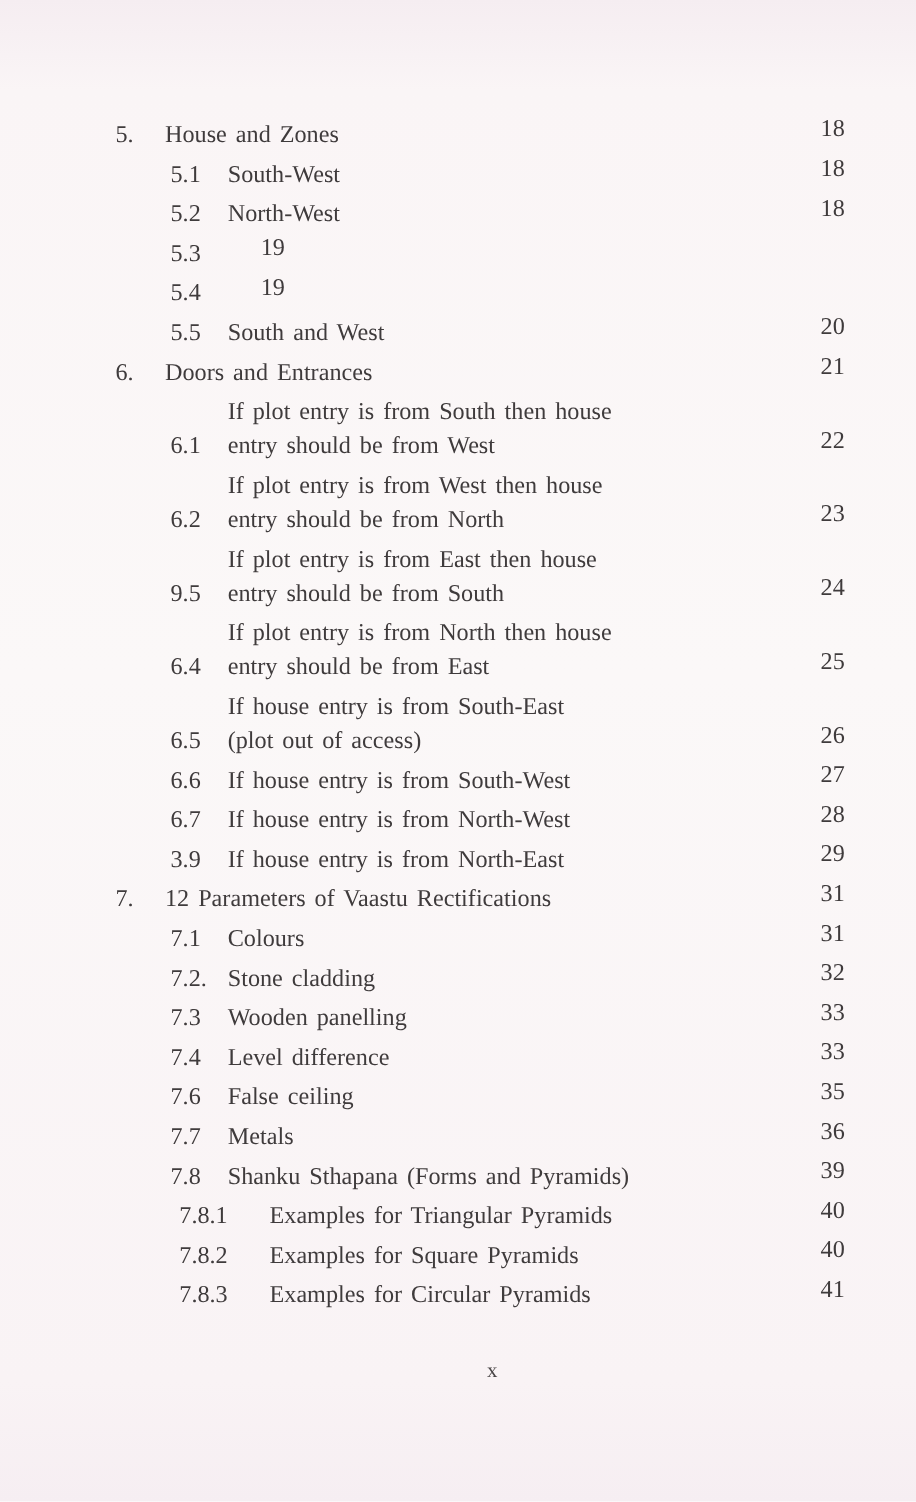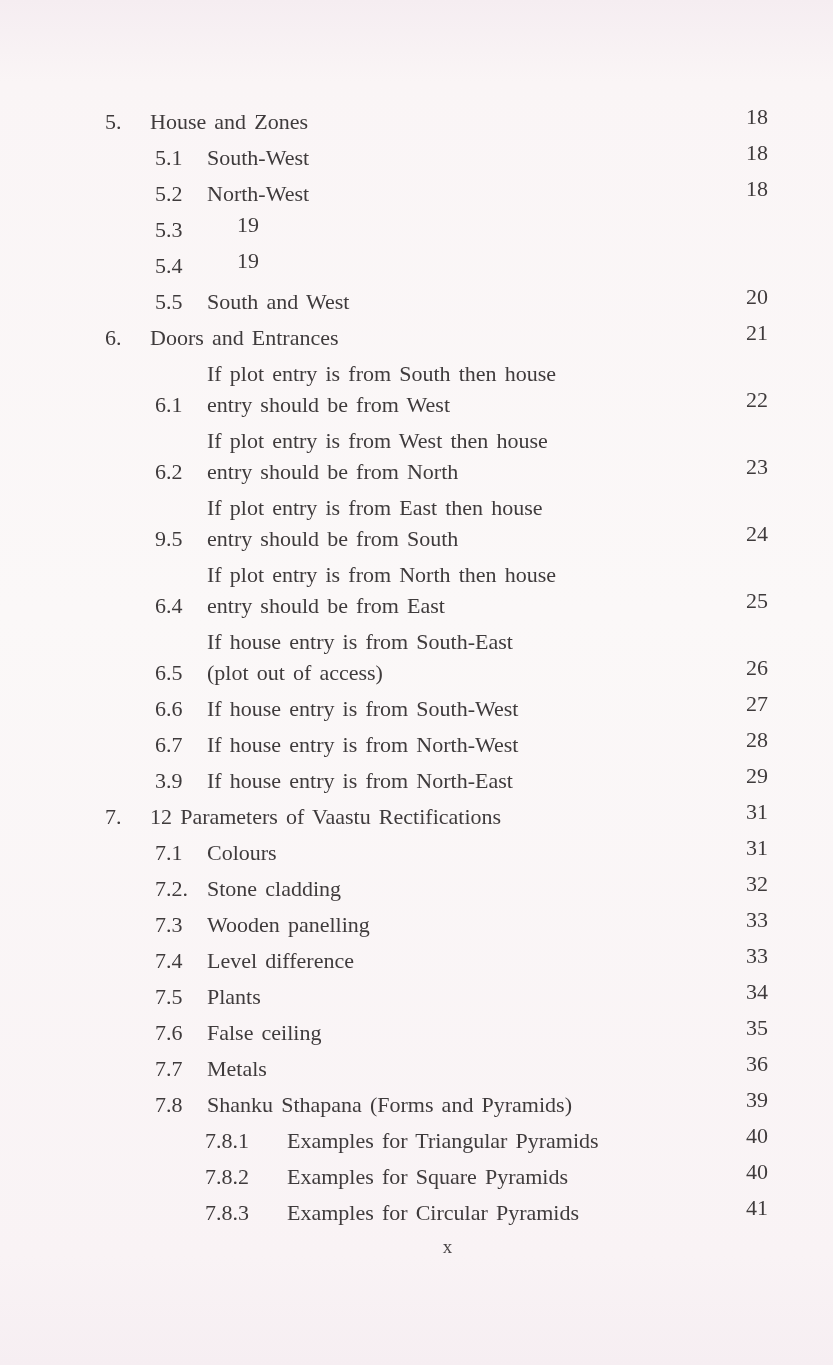--- a/index.html
+++ b/index.html
@@ -42,21 +42,21 @@
   }
   .row .pageno {
     flex: 0 0 52px;
     text-align: right;
     transform: translateY(-5px);
   }
   
   .row.section .num   { width: 45px; }
   .row.item           { margin-left: 50px; }
   .row.item .num      { width: 52px; }
-  .row.subitem        { margin-left: 100px; }
+  .row.subitem        { margin-left: 58px; }
   .row.subitem .num   { width: 82px; }
   .footer {
     position: absolute;
     top: 1236px;
     left: 0;
     width: 100%;
     text-align: center;
     text-indent: 62px;
     font-size: 19px;
     color: #4a4647;
@@ -164,25 +164,20 @@
     <span class="num">7.3</span>
     <span class="title">Wooden panelling</span>
     <span class="pageno">33</span>
   </div>
       <div class="row item">
     <span class="num">7.4</span>
     <span class="title">Level difference</span>
     <span class="pageno">33</span>
   </div>
       <div class="row item">
-    <span class="num">7.5</span>
-    <span class="title">Plants</span>
-    <span class="pageno">34</span>
-  </div>
-      <div class="row item">
     <span class="num">7.6</span>
     <span class="title">False ceiling</span>
     <span class="pageno">35</span>
   </div>
       <div class="row item">
     <span class="num">7.7</span>
     <span class="title">Metals</span>
     <span class="pageno">36</span>
   </div>
       <div class="row item">

